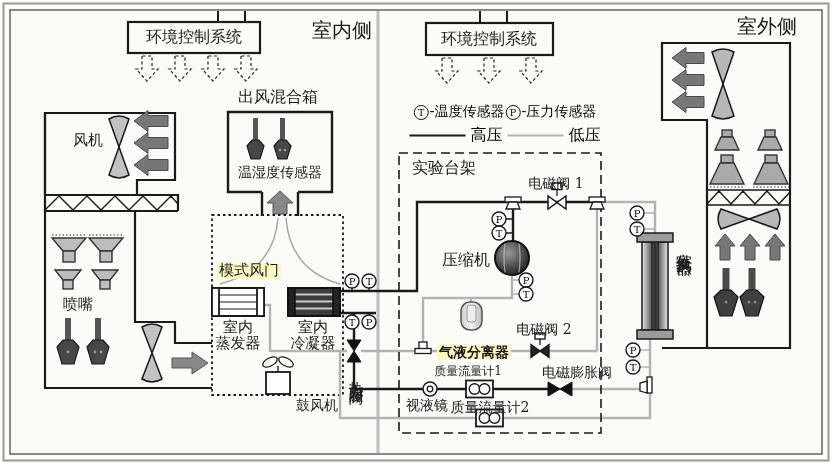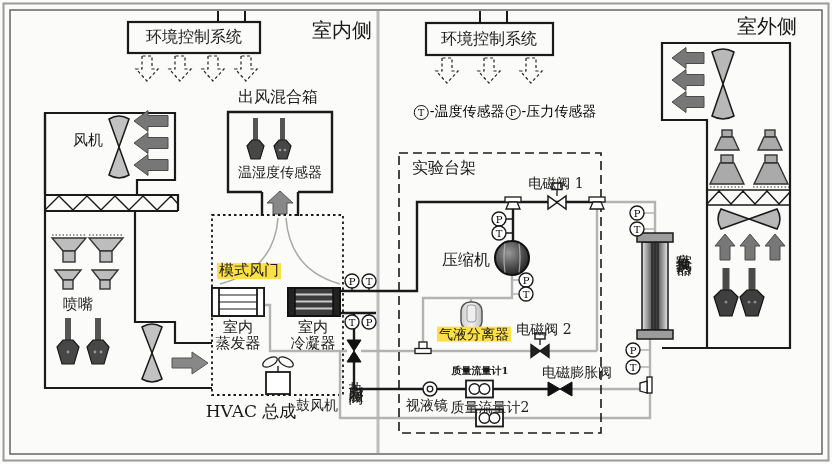--- a/index.html
+++ b/index.html
@@ -1,19 +1,19 @@
 <!DOCTYPE html>
 <html><head>
 <meta charset="utf-8">
 <style>
   html,body{margin:0;padding:0;background:#e9e9e7;font-family:"DejaVu Serif","Liberation Serif",serif;}
   #stage{position:relative;width:832px;height:464px;background:#fbfbfa;overflow:hidden;}
   #diagram-svg{position:absolute;left:0;top:0;}
   .lbl{position:absolute;transform:translate(-50%,-50%);white-space:nowrap;color:#1a1a1a;line-height:1.05;}
-  .bgw{background:#fde047;padding:0 2px;}
+  .bgw{background:#fef9c3;padding:0 2px;}
   .vtext{position:absolute;writing-mode:vertical-rl;text-orientation:upright;white-space:nowrap;color:#1a1a1a;letter-spacing:2px;}
   .legend-row{position:absolute;display:flex;align-items:center;gap:5px;transform:translate(-50%,-50%);}
   .circ{display:inline-block;width:13px;height:13px;border:1.3px solid #111;border-radius:50%;font-size:9.5px;line-height:13px;text-align:center;vertical-align:middle;}
   .legseg{display:inline-block;width:56px;height:0;border-top:2.6px solid;}
 </style>
 </head>
 <body>
 
 <div id="stage">
 
@@ -353,35 +353,40 @@
 <div class="lbl" style="left:278px;top:97px;font-size:16px;">出风混合箱</div>
 <div class="lbl" style="left:280px;top:172px;font-size:14px;text-align:center;">温湿度传感器</div>
 <div class="lbl" style="left:88px;top:141px;font-size:15px;">风机</div>
 <div class="lbl" style="left:78px;top:305px;font-size:15px;">喷嘴</div>
 <div class="lbl bgw" style="left:249px;top:271px;font-size:15px;">模式风门</div>
 <div class="lbl" style="left:238px;top:328px;font-size:15px;">室内</div>
 <div class="lbl" style="left:238px;top:344px;font-size:15px;">蒸发器</div>
 <div class="lbl" style="left:313px;top:328px;font-size:15px;">室内</div>
 <div class="lbl" style="left:313px;top:344px;font-size:15px;">冷凝器</div>
 <div class="lbl" style="left:317px;top:385px;font-size:14px;margin-top:20px;">鼓风机</div>
-<div class="lbl" style="left:251px;top:412px;font-size:17px;">HVAC 总成</div>
 <div class="vtext" style="left:346px;top:370px;font-size:15px;height:92px;">热力膨胀阀</div>
 
 <div class="legend-row" style="left:505px;top:112px;font-size:14px;gap:1px;">
   <span class="circ">T</span>
       <span>-温度传感器</span>
       <span class="circ">P</span>
       <span>-压力传感器</span>
 </div>
+<div class="legend-row" style="left:505px;top:135px;font-size:16px;">
+  <span class="legseg" style="border-color:#1a1a1a;"></span>
+  <span>高压</span>
+  <span class="legseg" style="border-color:#b3b3b3;"></span>
+  <span>低压</span>
+</div>
 
 <div class="lbl" style="left:444px;top:168px;font-size:16px;">实验台架</div>
 <div class="lbl" style="left:556px;top:183px;font-size:14px;">电磁阀 1</div>
 <div class="lbl" style="left:466px;top:260px;font-size:16px;">压缩机</div>
-<div class="lbl bgw" style="left:474px;top:334px;font-size:14px;">气液分离器</div>
+<div class="lbl bgw" style="left:474px;top:352px;font-size:14px;font-weight:bold;">气液分离器</div>
 <div class="lbl" style="left:544px;top:329px;font-size:14px;">电磁阀 2</div>
-<div class="lbl" style="left:480px;top:371px;font-size:10px;font-weight:bold;">质量流量计1</div>
+<div class="lbl" style="left:468px;top:371px;font-size:12px;">质量流量计1</div>
 <div class="lbl" style="left:577px;top:372px;font-size:14px;">电磁膨胀阀</div>
 <div class="lbl" style="left:427px;top:405px;font-size:14px;">视液镜</div>
 <div class="lbl" style="left:490px;top:407px;font-size:14px;">质量流量计2</div>
 
 <div class="vtext" style="left:673px;top:240px;font-size:16px;height:96px;">室外换热器</div>
 
 </div>
 
 </body></html>

